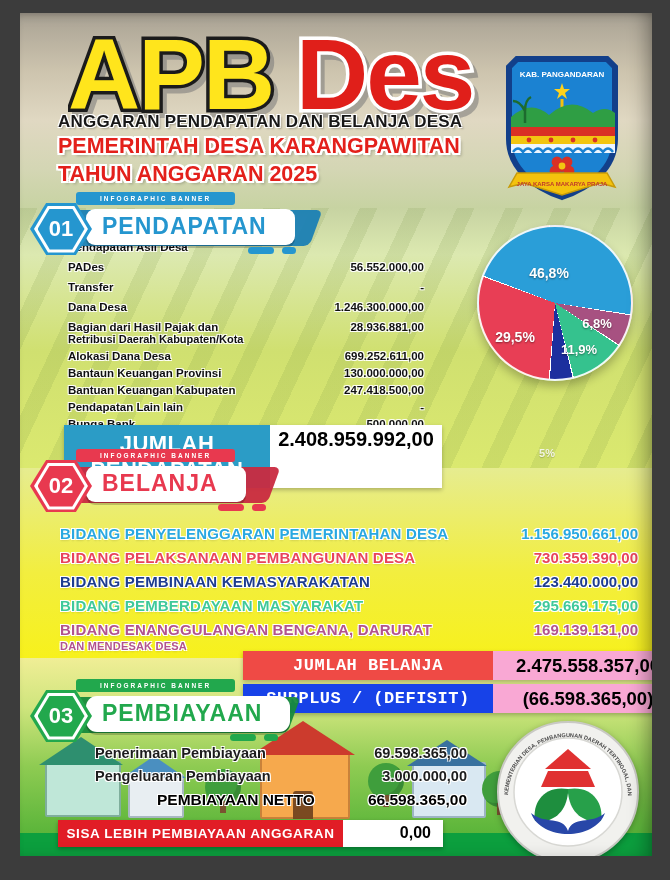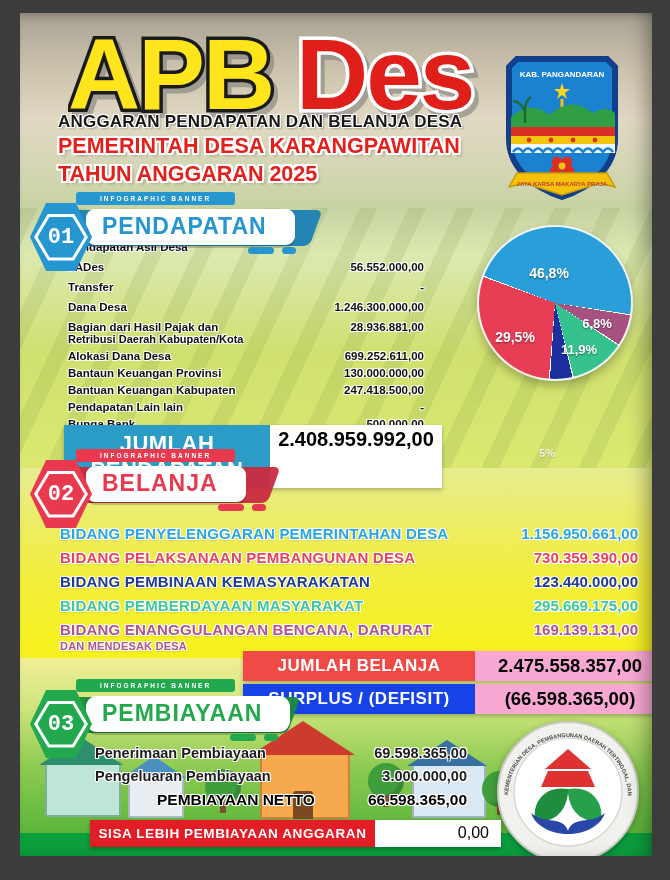--- a/index.html
+++ b/index.html
@@ -31,22 +31,22 @@
         text-shadow:-1px -1px 0 #fff,1px -1px 0 #fff,-1px 1px 0 #fff,1px 1px 0 #fff,2px 2px 2px rgba(0,0,0,.25);}
   .sub2{position:absolute;left:38px;top:121px;z-index:5;font-size:21.5px;font-weight:bold;color:#e3201b;
         text-shadow:-2px -2px 0 #fff,2px -2px 0 #fff,-2px 2px 0 #fff,2px 2px 0 #fff,0 2px 0 #fff,0 -2px 0 #fff,2px 0 0 #fff,-2px 0 0 #fff,3px 3px 3px rgba(0,0,0,.25);}
   .sub3{top:149px;}
   .crest{position:absolute;left:483px;top:40px;z-index:5;}
 
   
   .sec{position:absolute;z-index:6;height:54px;}
   .sec .ribbon{position:absolute;left:34px;top:7px;width:252px;height:36px;transform:skewX(-20deg);border-radius:6px;opacity:.95;}
   .sec .banner{position:absolute;left:46px;top:-11px;font-size:6.5px;letter-spacing:2px;color:#fff;padding:3px 24px;border-radius:3px;white-space:nowrap;font-weight:bold;}
-  .sec .hexa{position:absolute;left:0;top:0;width:62px;height:68px;display:flex;align-items:center;justify-content:center;
-             clip-path:polygon(26% 0,74% 0,100% 50%,74% 100%,26% 100%,0 50%);font-family:Liberation Mono, monospace;}
+  .sec .hexa{position:absolute;left:0;top:0;width:62px;height:52px;display:flex;align-items:center;justify-content:center;
+             clip-path:polygon(26% 0,74% 0,100% 50%,74% 100%,26% 100%,0 50%);}
   .sec .hexb{width:54px;height:47px;background:#fff;display:flex;align-items:center;justify-content:center;
              clip-path:polygon(26% 0,74% 0,100% 50%,74% 100%,26% 100%,0 50%);}
   .sec .hexc{width:47px;height:41px;display:flex;align-items:center;justify-content:center;color:#fff;font-size:22px;font-weight:bold;
              clip-path:polygon(26% 0,74% 0,100% 50%,74% 100%,26% 100%,0 50%);}
   .sec .pill{position:absolute;left:56px;top:6px;background:#fff;border-radius:9px;padding:4px 28px 5px 16px;
              font-size:23px;font-weight:bold;letter-spacing:1px;box-shadow:0 3px 0 rgba(0,0,0,.2);white-space:nowrap;}
   .sec .dash{position:absolute;height:7px;border-radius:4px;top:44px;}
   .c-blue .ribbon,.c-blue .hexa,.c-blue .hexc,.c-blue .banner,.c-blue .dash{background:#2596cf;}
   .c-blue .ribbon{background:#1b7fb4;}
   .c-blue .pill{color:#2596cf;}
@@ -78,37 +78,37 @@
 
   
   .blist{position:absolute;left:40px;top:513px;width:578px;z-index:5;}
   .bitem{display:flex;justify-content:space-between;align-items:flex-start;margin-bottom:8px;line-height:16px;}
   .bitem .lab{font-size:15px;font-weight:bold;letter-spacing:.2px;max-width:430px;
         text-shadow:-1px -1px 0 #fff,1px -1px 0 #fff,-1px 1px 0 #fff,1px 1px 0 #fff,0 2px 2px rgba(0,0,0,.12);}
   .bitem .lab .l2{display:block;font-size:11px;}
   .bitem .val{font-size:15px;font-weight:bold;
         text-shadow:-1px -1px 0 #fff,1px -1px 0 #fff,-1px 1px 0 #fff,1px 1px 0 #fff;}
   .tot2{position:absolute;left:223px;z-index:6;display:flex;filter:drop-shadow(0 2px 2px rgba(0,0,0,.25));}
-  .tot2 .bar{color:#fff;font-weight:bold;font-size:17px;width:224px;text-align:center;padding:5px 4px;letter-spacing:.5px;}
+  .tot2 .bar{color:#fff;font-weight:bold;font-size:17px;width:224px;text-align:center;padding:5px 13px;letter-spacing:.5px;font-family:Liberation Mono, monospace;}
   .tot2 .box{background:#f9a8d4;color:#000;font-weight:bold;font-size:18.5px;width:190px;text-align:center;padding:4px 0 3px;}
   .tot-belanja{top:638px;}
   .tot-belanja .bar{background:#ef4a45;}
   .tot-surplus{top:671px;}
   .tot-surplus .bar{background:#1742e8;}
 
   
   .flist{position:absolute;left:45px;top:733px;width:402px;z-index:5;}
   .frow{display:flex;justify-content:space-between;margin-bottom:8px;line-height:15px;}
   .frow .lab,.frow .val{font-size:14.5px;font-weight:bold;color:#1c1c1c;
         text-shadow:-1px -1px 0 #fff,1px -1px 0 #fff,-1px 1px 0 #fff,1px 1px 0 #fff;padding-left:30px;}
   .frow.netto .lab{margin-left:62px;font-size:15.5px;color:#000;}
   .frow.netto .val{font-size:15.5px;color:#000;}
-  .sisa{position:absolute;left:38px;top:807px;z-index:7;display:flex;filter:drop-shadow(0 2px 2px rgba(0,0,0,.3));margin-left:32px;}
+  .sisa{position:absolute;left:38px;top:807px;z-index:7;display:flex;filter:drop-shadow(0 2px 2px rgba(0,0,0,.3));}
   .sisa .bar{background:#e11d26;color:#fff;font-weight:bold;font-size:13.5px;width:285px;text-align:center;padding:6px 0;letter-spacing:.6px;}
-  .sisa .box{background:#fff;color:#000;font-weight:normal;font-size:16px;width:126px;text-align:right;padding:4px 12px 3px 0;box-sizing:border-box;}
+  .sisa .box{background:#fff;color:#000;font-weight:bold;font-size:16px;width:100px;text-align:right;padding:4px 12px 3px 0;box-sizing:border-box;}
 
   .mlogo{position:absolute;left:475px;top:706px;z-index:4;filter:drop-shadow(0 2px 3px rgba(0,0,0,.3));}
 </style>
 </head>
 <body>
 
 <div class="stage">
   <div class="poster">
 
     <div class="bg bg-top"></div>

